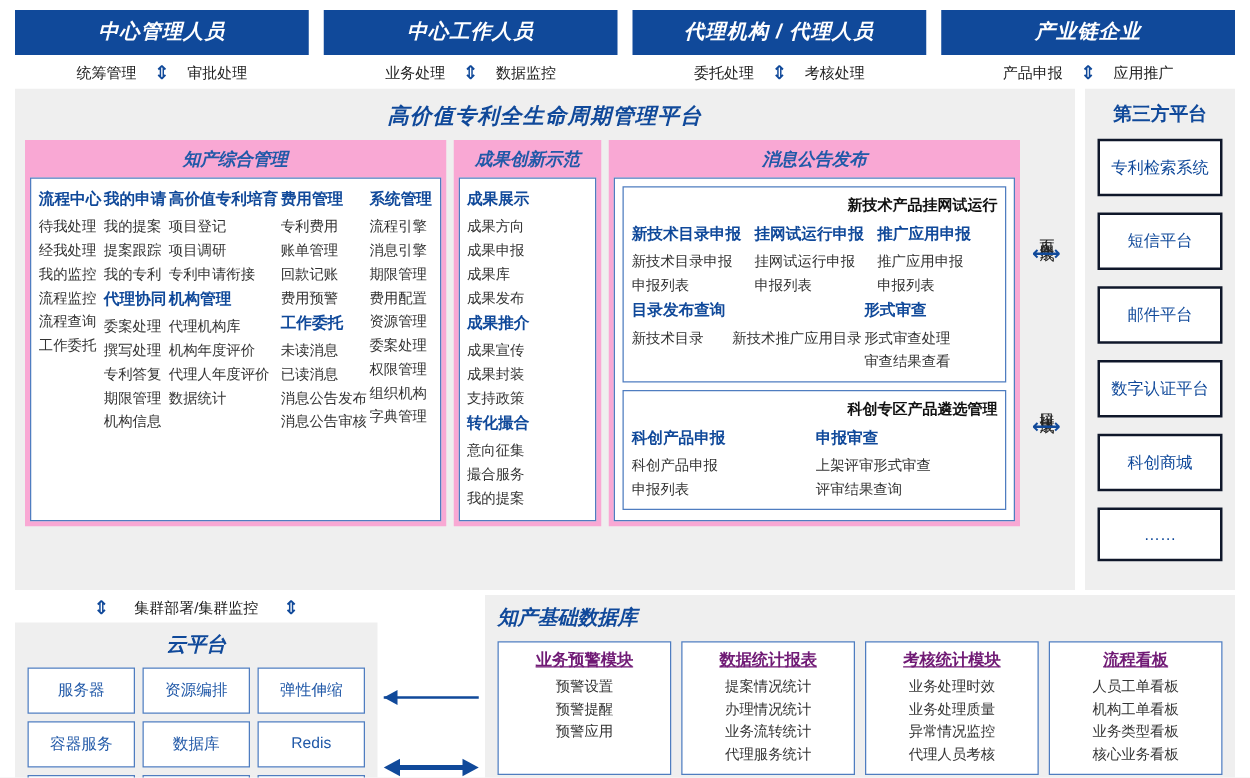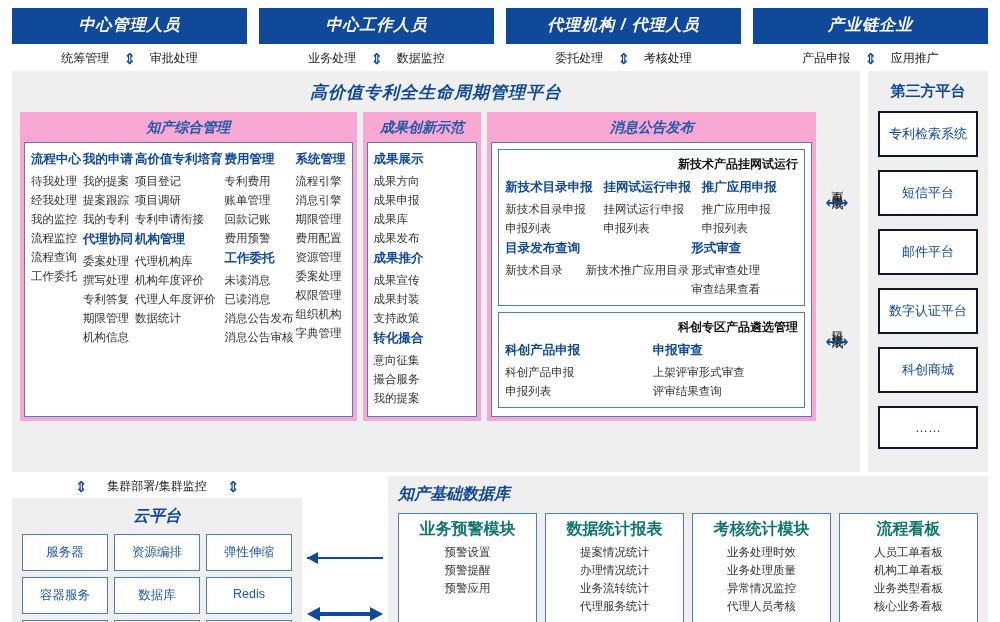--- a/index.html
+++ b/index.html
@@ -112,21 +112,21 @@
   .arrow-lr .arr-head-r { border-top-width: 7px; border-bottom-width: 7px; border-left-width: 13px; top:-1px;}
 
   .kb { flex: 1; background: #efefef; padding: 6px 10px 10px 10px; }
   .kb-title { color: #10499a; font-weight: bold; font-size: 16px; font-style: italic; padding: 2px 0 8px 0; }
   .kb-grid { display: grid; grid-template-columns: repeat(4, 1fr); gap: 8px; }
   .kb-card { display: flex; flex-direction: column; }
   .kb-card-body {
     border: 1px solid #4f7dc0; background: #fff; padding: 5px 4px 7px 4px;
     flex: 1; text-align: center;
   }
-  .kb-hd { color: #0f766e; font-weight: bold; font-size: 16px; padding-bottom: 3px; }
+  .kb-hd { color: #701a75; font-weight: bold; font-size: 13px; padding-bottom: 3px; text-decoration: underline; }
   .kb-it { color: #333; font-size: 11.5px; padding: 1.5px 0; }
 </style>
 </head>
 <body>
 
 <div class="roles">
   <div class="role-col">
     <div class="role-bar">中心管理人员</div>
     <div class="role-acts">
       <span>统筹管理</span>

